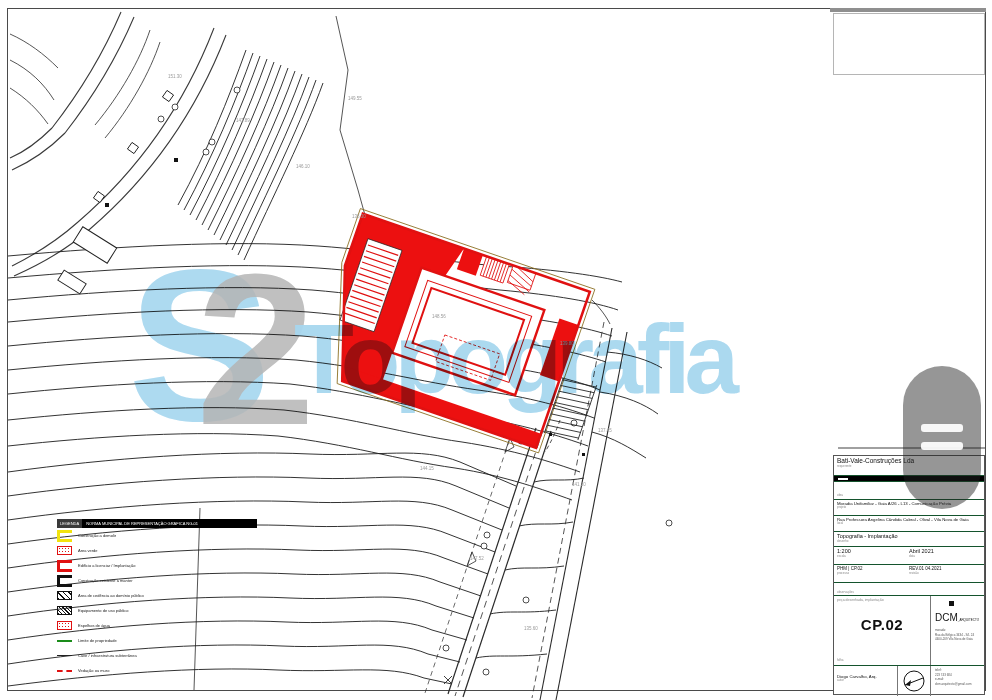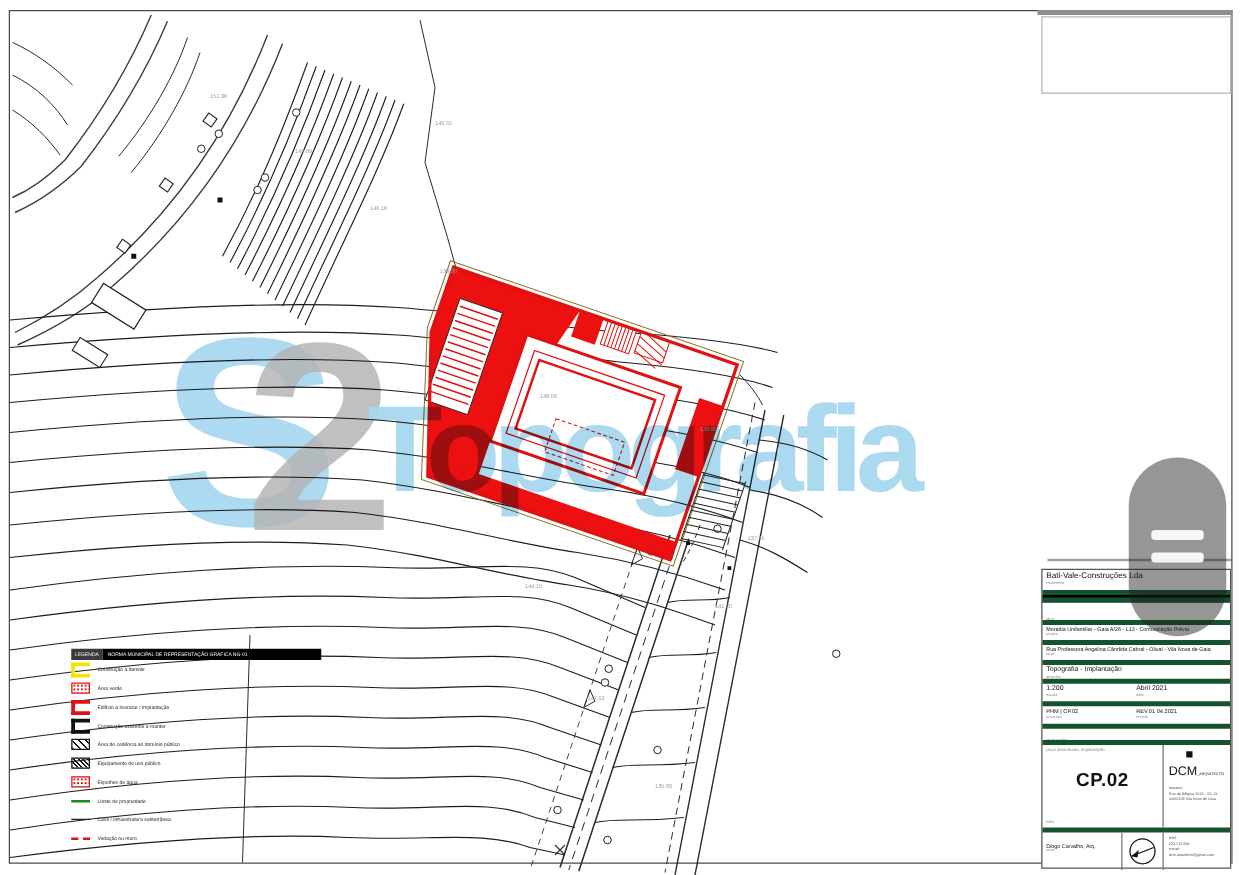--- a/index.html
+++ b/index.html
@@ -24,21 +24,21 @@
   #wm-tagline{left:650px;top:416px;font-size:46px;font-weight:normal;letter-spacing:3px;color:#9b9b9b;}
   #wm-underline{left:838px;top:447px;width:147px;height:2px;background:#a0a0a0;}
 
   
   #capsule{left:903px;top:366px;width:78px;height:143px;border-radius:39px;background:rgba(32,32,32,0.47);z-index:5;}
   .cap-bar{position:absolute;left:18px;width:42px;height:8px;border-radius:3px;background:rgba(255,255,255,0.92);}
   #cap-bar1{top:58px;} #cap-bar2{top:76px;}
 
   
   #title-block{left:833px;top:455px;width:152px;height:240px;background:#fff;border:1px solid #555;box-sizing:border-box;z-index:2;font-family:"Liberation Sans",sans-serif;}
-  .tb-row{border-bottom:4px solid #14532d;box-sizing:border-box;padding:1px 3px;overflow:hidden;}
+  .tb-row{border-bottom:1px solid #14532d;box-sizing:border-box;padding:1px 3px;overflow:hidden;}
   .tb-val{font-size:5.5px;color:#111;line-height:1.25;}
   .tb-val-lg{font-size:6.5px;color:#111;line-height:1.3;}
   .tb-lab{font-size:3px;color:#8a8a8a;line-height:1.2;}
   #tb-blackbar{height:6px;background:#000;padding:0;position:relative;}
   #tb-blackbar:after{content:"";position:absolute;left:4px;top:2px;width:10px;height:2px;background:#fff;}
   .tb-two{display:flex;}
   .tb-two > div{flex:1;}
   #tb-bigrow{display:flex;height:70px;padding:0;}
   #tb-piece-cell{width:97px;border-right:1px solid #777;box-sizing:border-box;padding:2px 3px;display:flex;flex-direction:column;}
   #tb-sheetnum{font-size:15px;font-weight:bold;color:#111;text-align:center;margin-top:14px;letter-spacing:.5px;}

